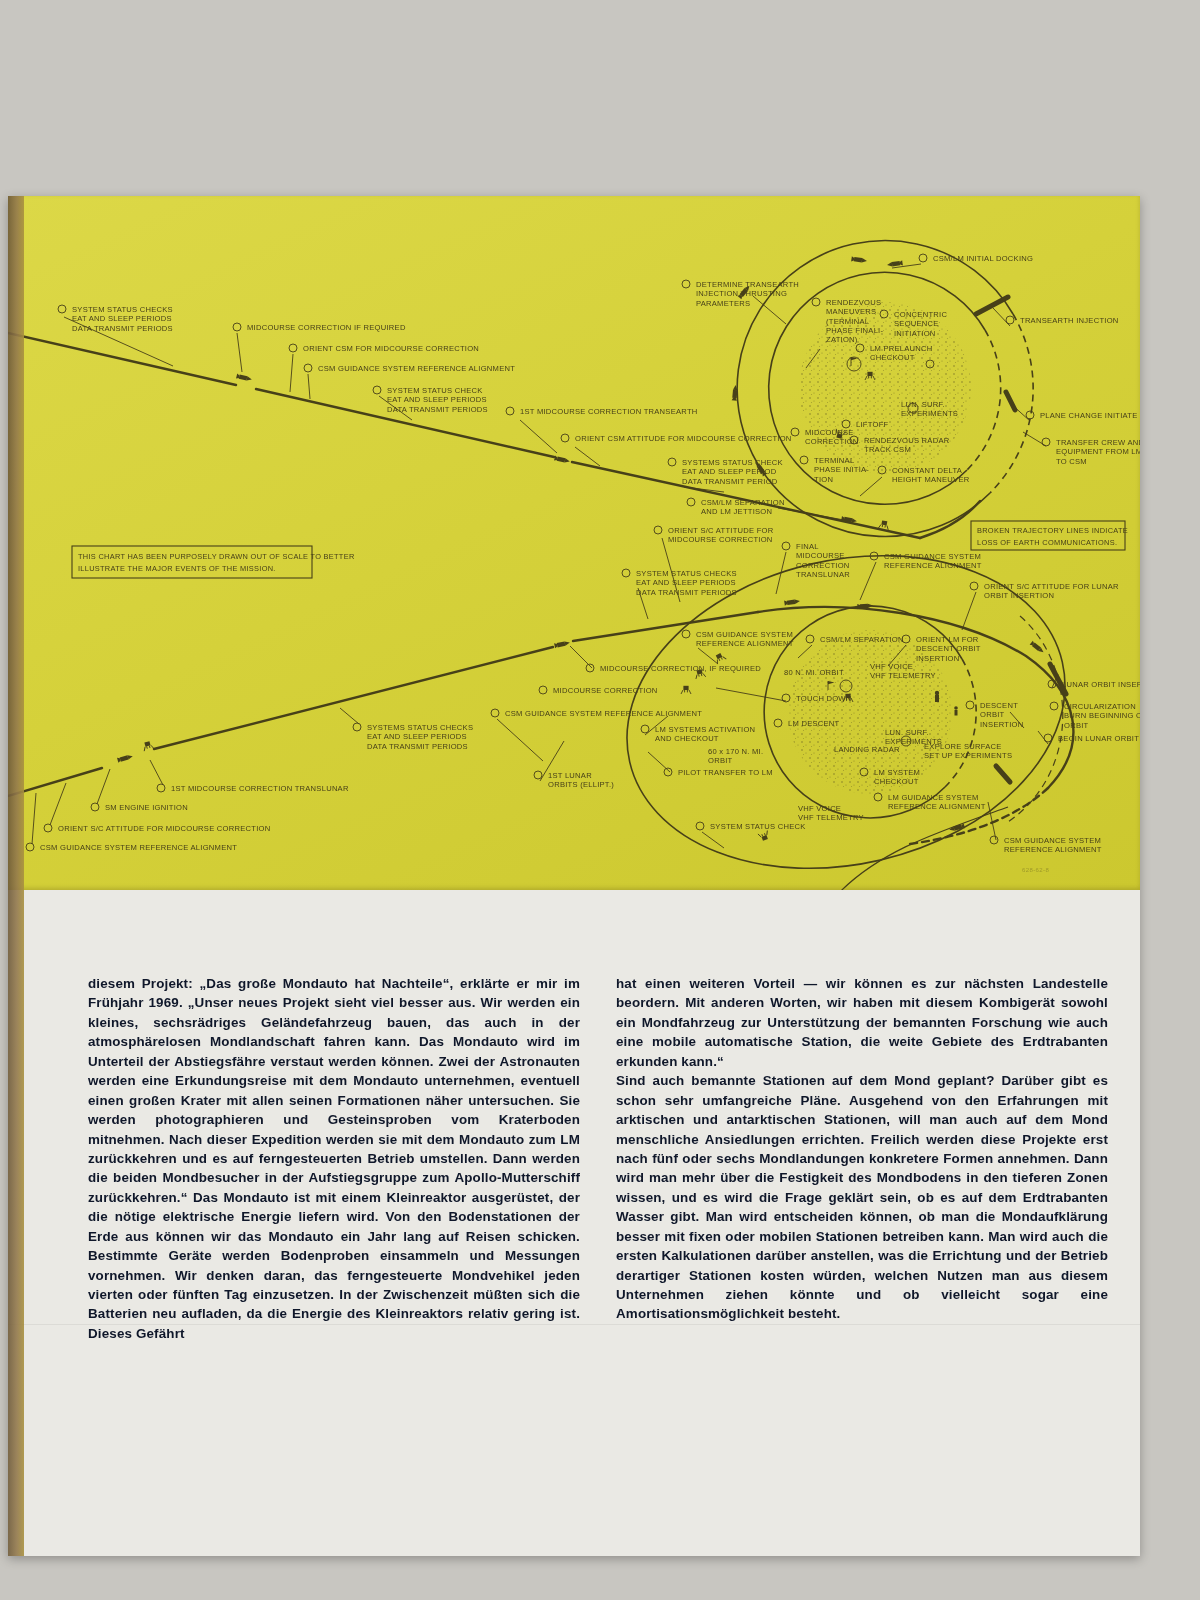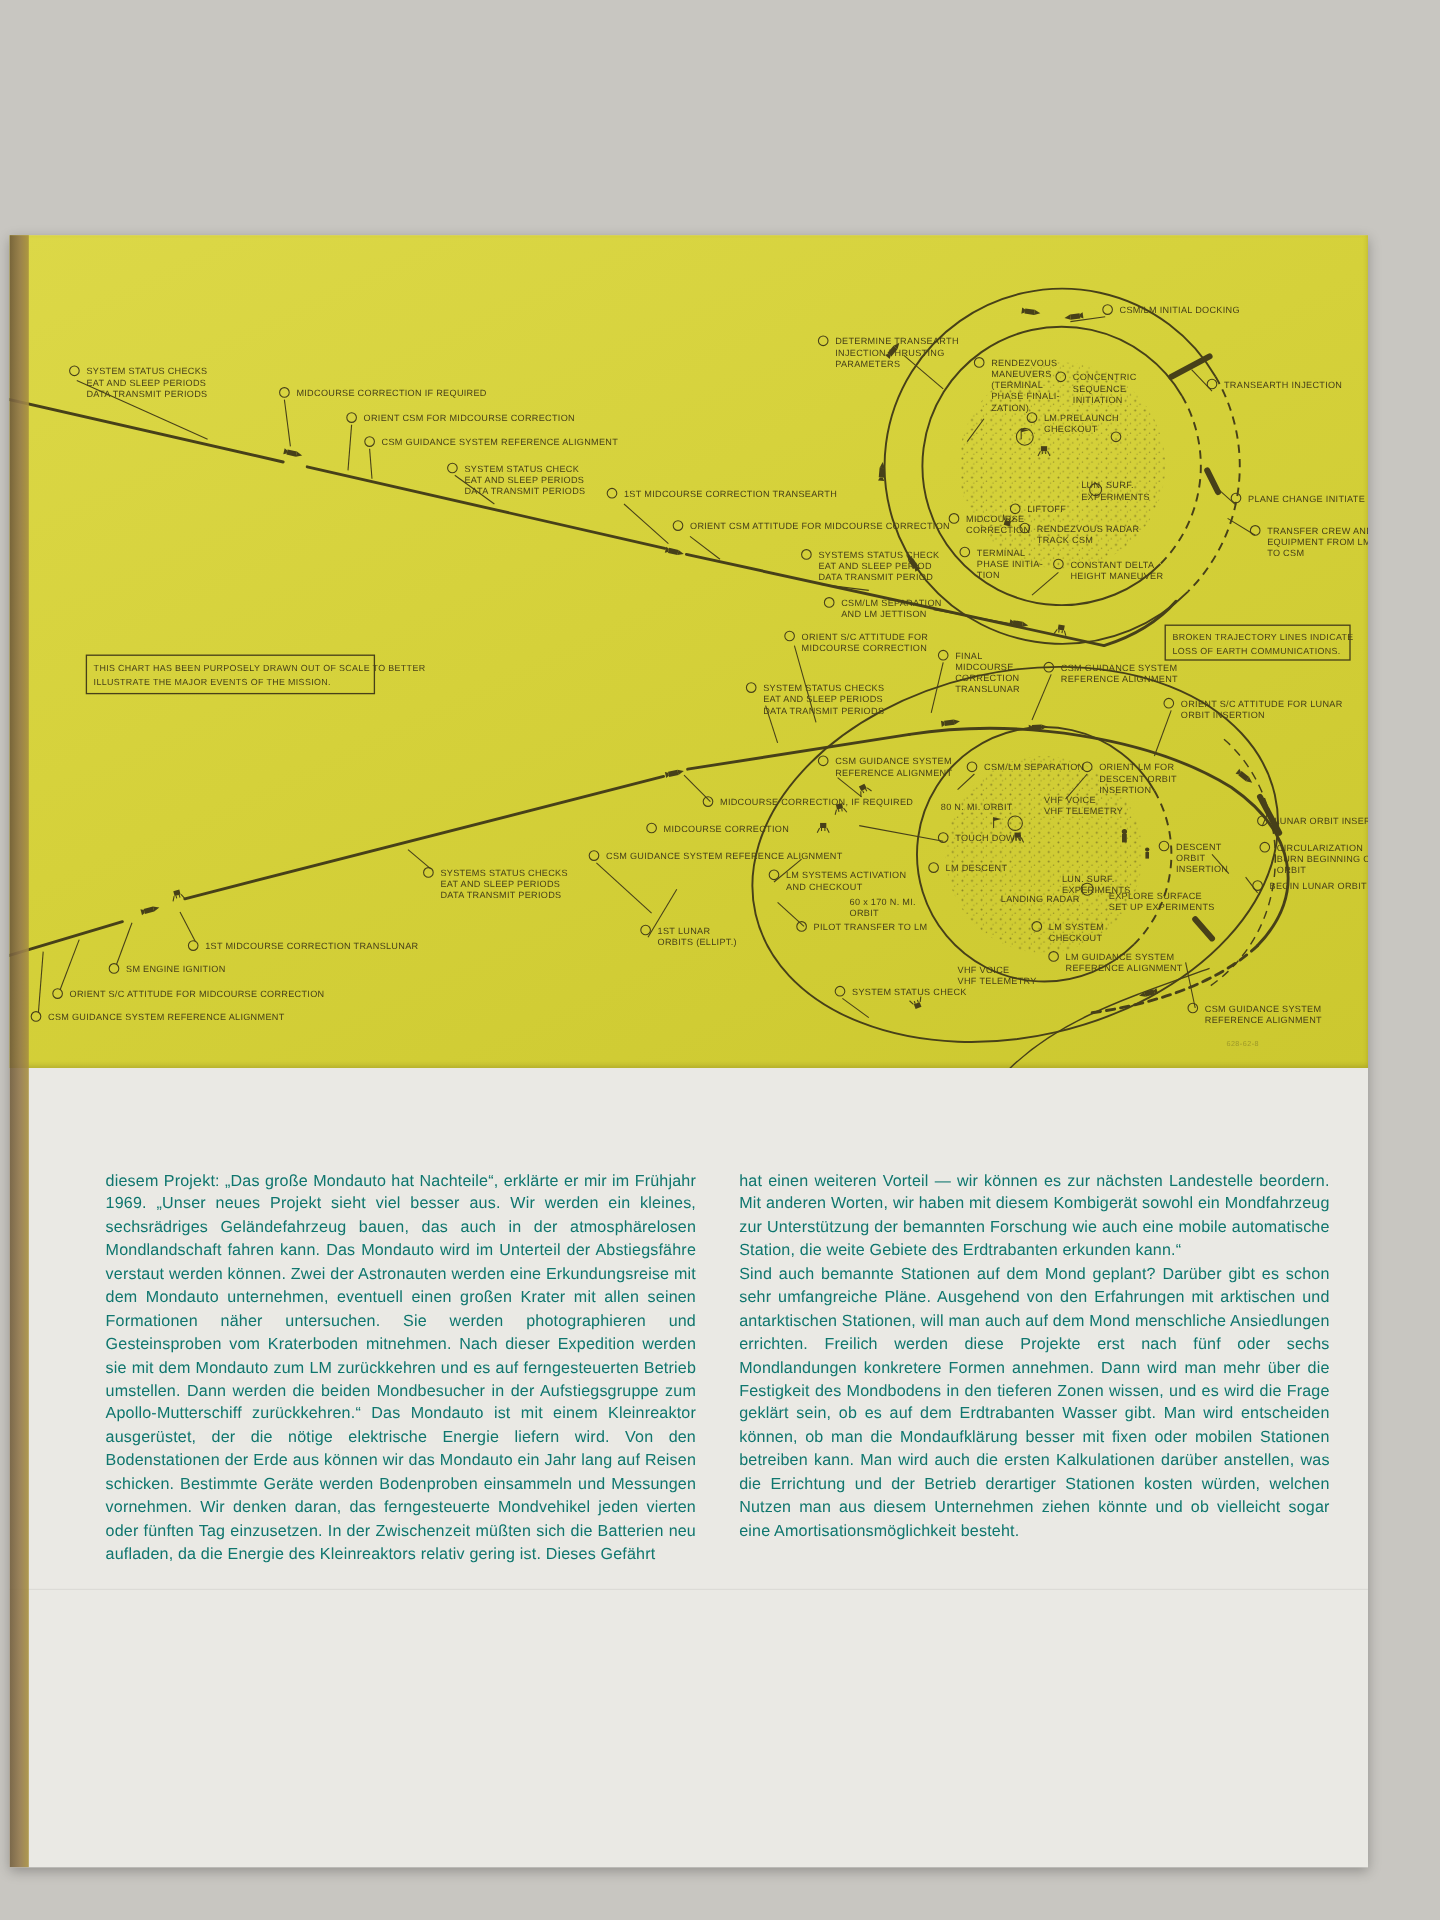--- a/index.html
+++ b/index.html
@@ -3,21 +3,21 @@
 <meta charset="utf-8">
 <style>
   html,body{margin:0;padding:0;}
   .page{position:relative;width:1200px;height:1600px;background:#c8c6c1;font-family:"Liberation Sans",sans-serif;overflow:hidden;}
   .sleeve{position:absolute;left:8px;top:196px;width:1132px;height:1360px;background:#eae9e4;box-shadow:0 3px 10px rgba(0,0,0,.28);}
   .spine{position:absolute;left:0;top:0;width:16px;height:100%;background:linear-gradient(90deg,#6e5a39,#93794c 55%,#a9913f);opacity:.9;z-index:5;}
   .chart-panel{position:absolute;left:0;top:0;width:1132px;height:694px;background:linear-gradient(155deg,#dcd847 0%,#d5d13a 45%,#ccc82f 100%);box-shadow:inset 0 -2px 4px rgba(90,80,20,.25);}
   .text-panel{position:absolute;left:0;top:694px;width:1132px;height:666px;background:#eae9e4;}
   .crease{position:absolute;left:0;top:1128px;width:100%;height:1px;background:rgba(0,0,0,.06);}
   .cols{display:flex;gap:36px;padding:84px 26px 0 80px;}
-  .col{width:492px;color:#0f766e;font-size:13.4px;line-height:1.45;text-align:justify;letter-spacing:.15px;}
+  .col{width:492px;color:#0f172a;font-size:13.4px;line-height:1.45;text-align:justify;letter-spacing:.15px;font-weight:bold;}
   .col p{margin:0;}
   
   svg{display:block;}
   .traj{stroke:#474019;stroke-width:2.4;fill:none;stroke-linecap:round;}
   .orb{stroke:#474019;stroke-width:1.6;fill:none;}
   .orb2{stroke:#474019;stroke-width:1.2;fill:none;}
   .dash{stroke-dasharray:7 5;}
   .burn{stroke:#474019;stroke-width:5;fill:none;stroke-linecap:round;}
   .ld{stroke:#474019;stroke-width:.9;fill:none;}
   .lbl text{font-family:"Liberation Sans",sans-serif;font-size:7.6px;letter-spacing:.25px;fill:#474019;}

